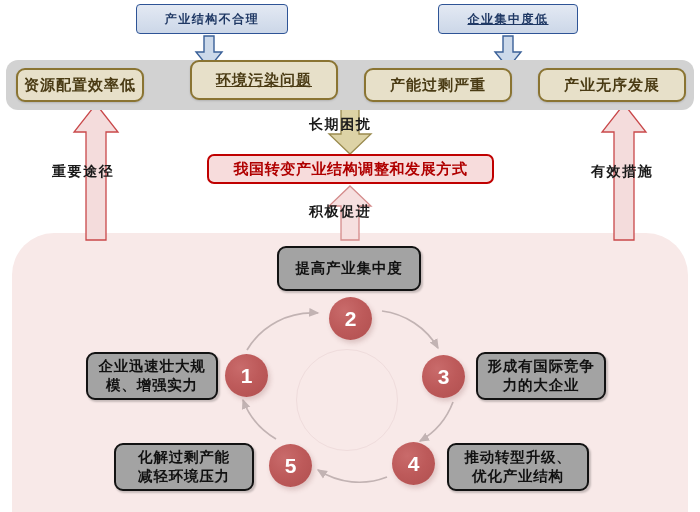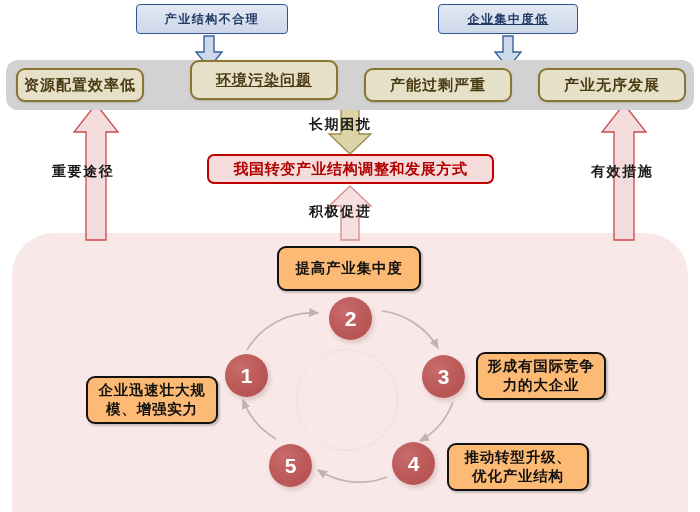--- a/index.html
+++ b/index.html
@@ -159,37 +159,37 @@
     font-weight: 700;
     font-size: 16px;
     letter-spacing: .5px;
     box-shadow: 3px 4px 7px rgba(140,60,60,.28);
   }
 
   
   .outcome {
     position: absolute;
     box-sizing: border-box;
-    background: #fdba74;
+    background: #a3a3a3;
     border: 2.2px solid #121212;
     border-radius: 9px;
     color: #111111;
     display: flex;
     flex-direction: column;
     align-items: center;
     justify-content: center;
     line-height: 1.28;
     font-size: 14.5px;
     letter-spacing: .8px;
     white-space: nowrap;
     font-weight: 700;
     box-shadow: 1.5px 2px 2px rgba(0,0,0,.2);
   }
   #out-2 { left: 277px; top: 246px; width: 144px; height: 45px; }
-  #out-1 { left: 86px;  top: 352px; width: 132px; height: 48px; margin-top: 24px; }
+  #out-1 { left: 86px;  top: 352px; width: 132px; height: 48px; }
   #out-3 { left: 476px; top: 352px; width: 130px; height: 48px; }
   #out-4 { left: 447px; top: 443px; width: 142px; height: 48px; }
   #out-5 { left: 114px; top: 443px; width: 140px; height: 48px; }
 
   .nowrap-line { display:block; }
 </style>
 </head>
 <body>
 
 <div id="stage">
@@ -272,14 +272,18 @@
   <div class="outcome" id="out-3">
     <span class="nowrap-line">形成有国际竞争</span>
     <span class="nowrap-line">力的大企业</span>
   </div>
 
   <div class="outcome" id="out-4">
     <span class="nowrap-line">推动转型升级、</span>
     <span class="nowrap-line">优化产业结构</span>
   </div>
 
+  <div class="outcome" id="out-5">
+    <span class="nowrap-line">化解过剩产能</span>
+    <span class="nowrap-line">减轻环境压力</span>
+  </div>
 
 </div>
 
 </body></html>

